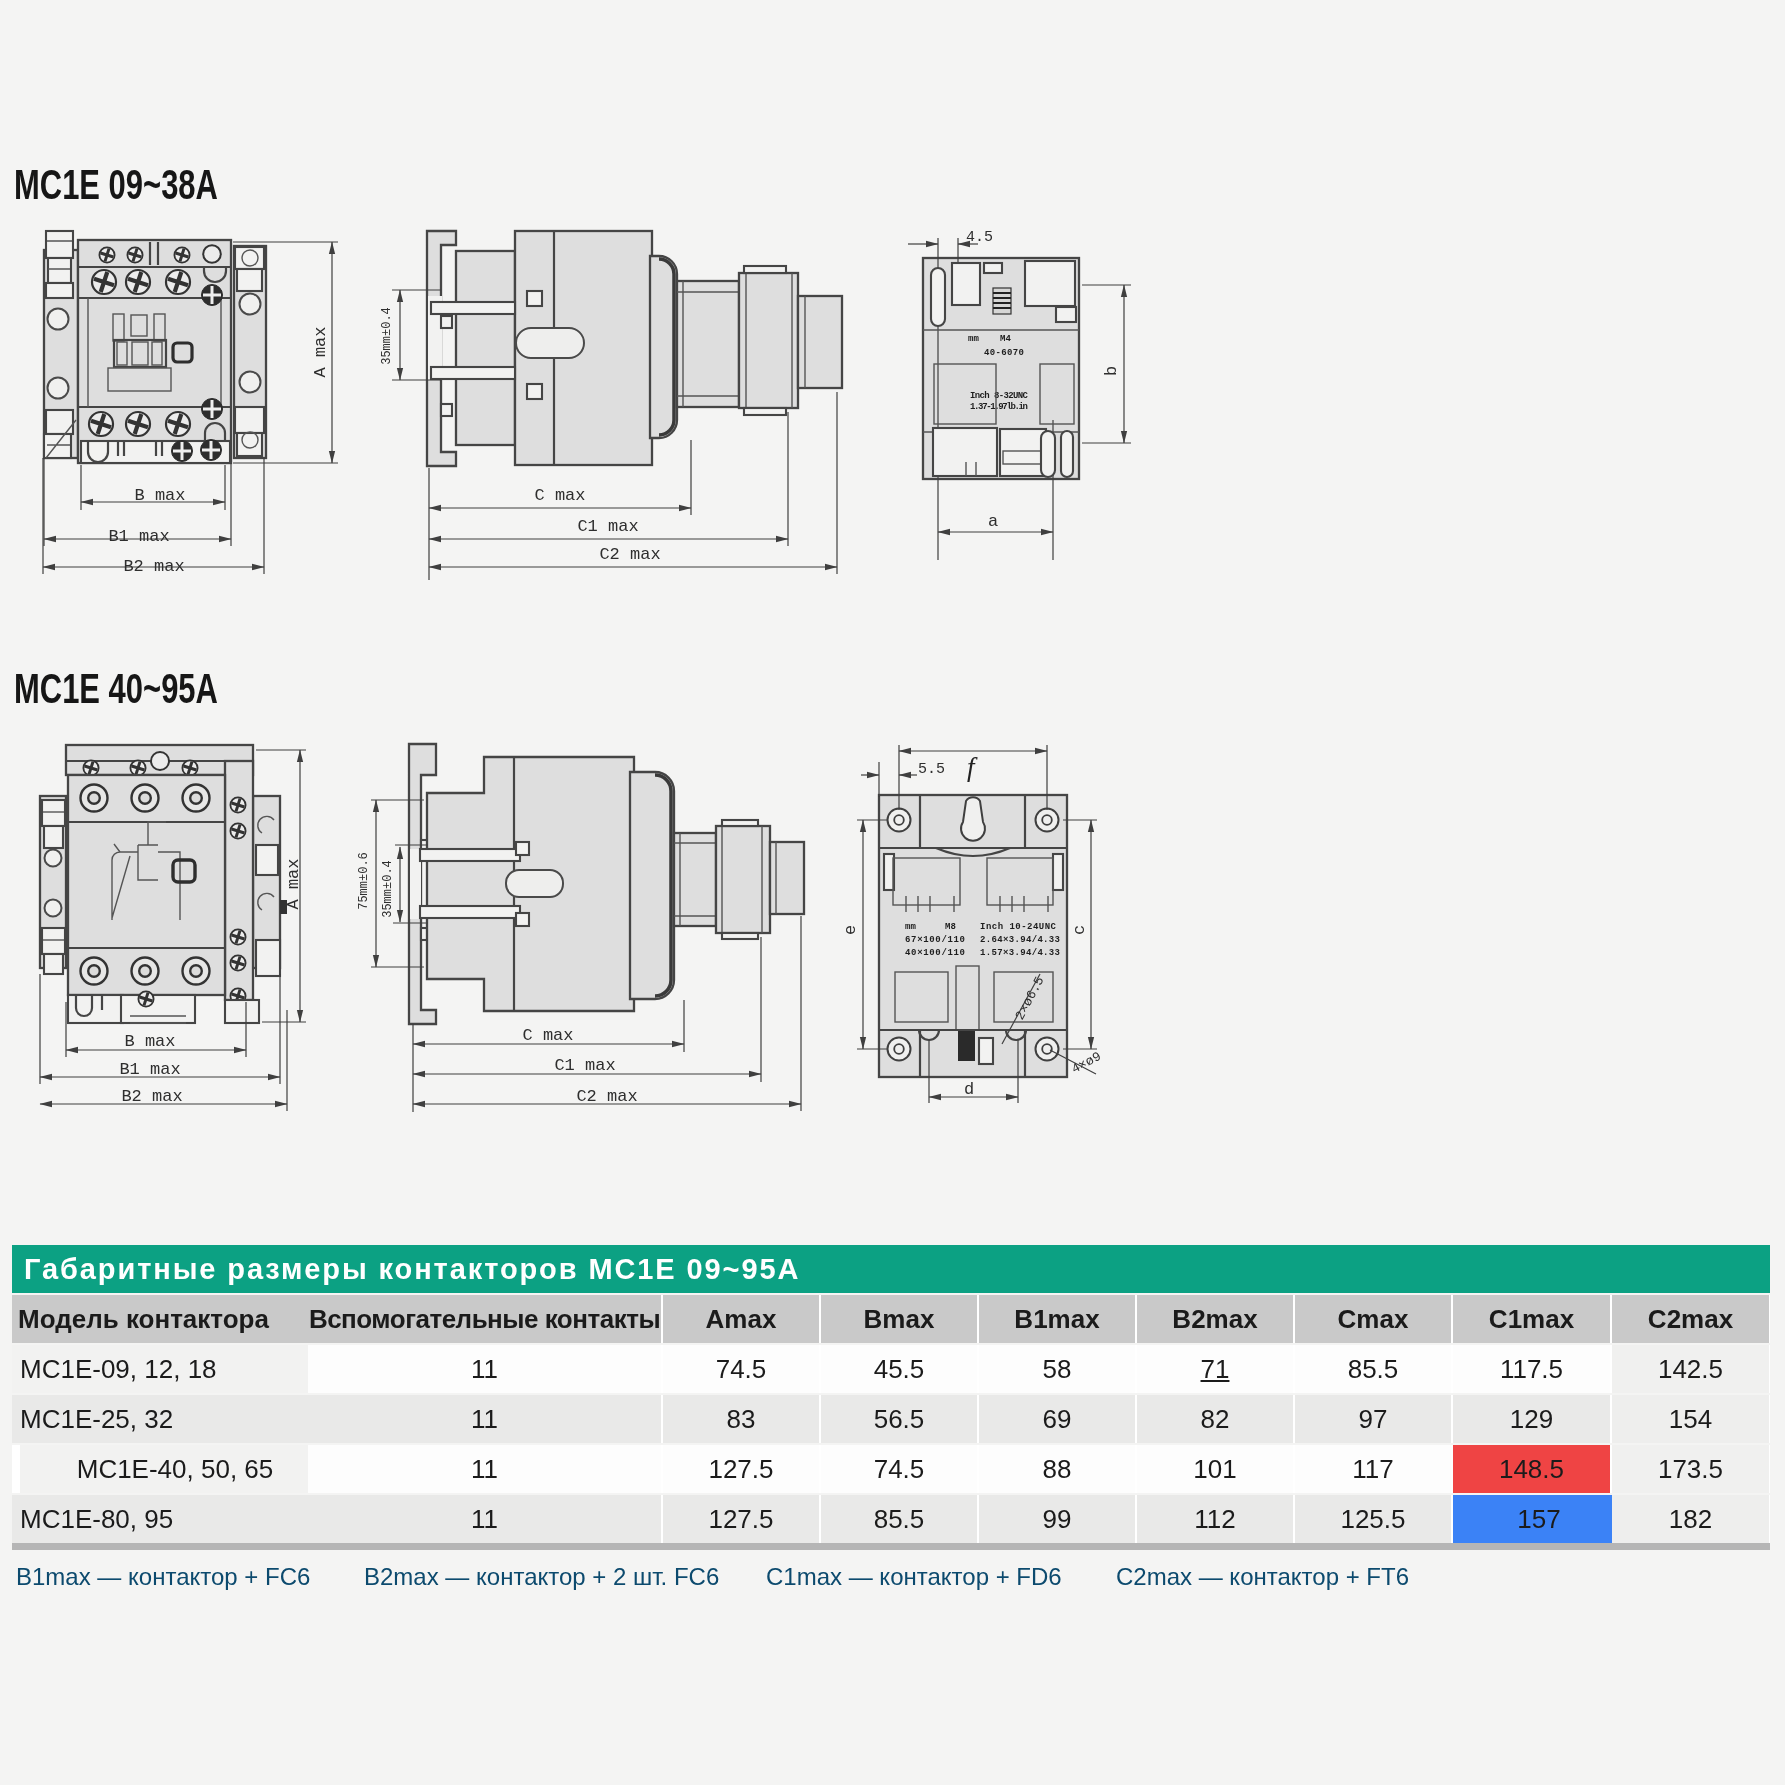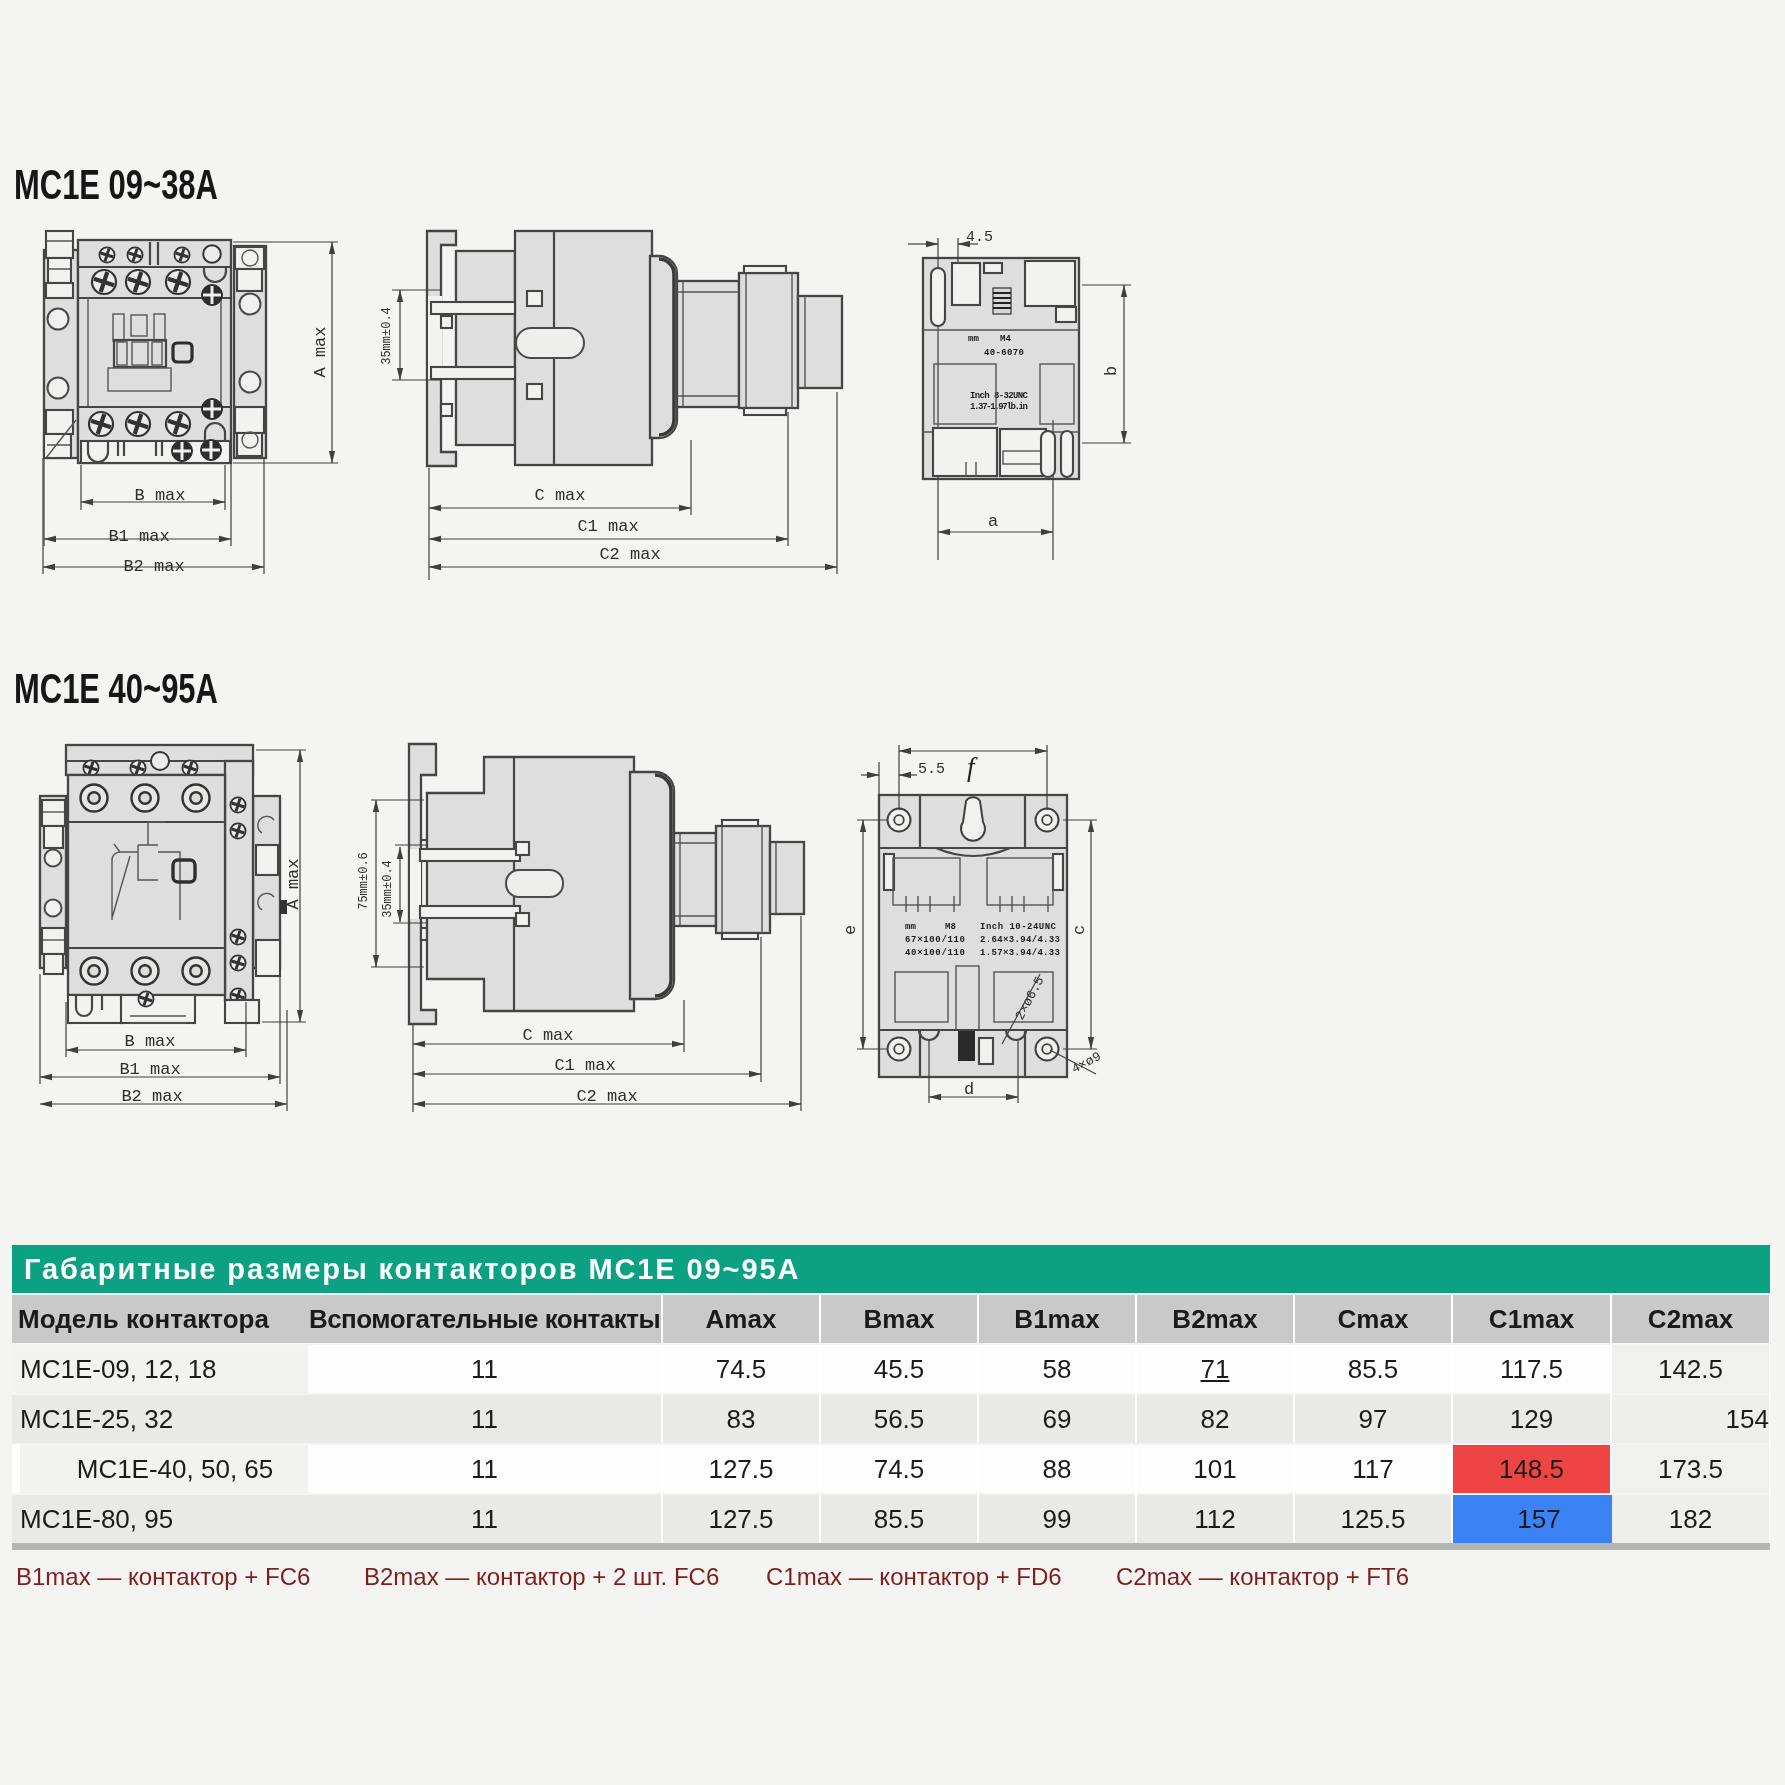--- a/index.html
+++ b/index.html
@@ -2,21 +2,21 @@
 <html><head>
 <meta charset="utf-8">
 <style>
 html,body{margin:0;padding:0;background:#f4f4f3;}
 #page{position:relative;width:1785px;height:1785px;background:#f4f4f3;overflow:hidden;font-family:"Liberation Sans",sans-serif;}
 .t1{position:absolute;left:14px;font-weight:700;font-size:43px;color:#161616;white-space:nowrap;transform:scaleX(0.72);transform-origin:0 50%;letter-spacing:0px;}
 #draw{position:absolute;left:0;top:0;}
 .cell{position:absolute;top:0;height:48px;line-height:48px;font-size:26px;color:#1b1b1b;text-align:center;overflow:hidden;white-space:nowrap;}
 .cl{text-align:left;padding-left:8px;}
 .row{position:absolute;left:12px;width:1758px;height:48px;background:#ffffff;}
-.fnote{position:absolute;top:1563px;font-size:24px;color:#7f1d1d;white-space:nowrap;}
+.fnote{position:absolute;top:1563px;font-size:24px;color:#0c4a6e;white-space:nowrap;}
 </style>
 </head>
 <body>
 <div id="page">
 
 <div class="t1" style="top:160px;">MC1E 09~38A</div>
 
 <div class="t1" style="top:664px;">MC1E 40~95A</div>
 
 <svg id="draw" width="1785" height="1240" viewBox="0 0 1785 1240" fill="none">
@@ -472,21 +472,21 @@
 
 <div class="row" style="top:1395px;">
 <div class="cell cl" style="left:0;width:294px;background:#e9e9e8;">MC1E-25, 32</div>
 <div class="cell" style="left:296px;width:353px;background:#e9e9e8;">11</div>
 <div class="cell" style="left:651px;width:156px;background:#e9e9e8;">83</div>
 <div class="cell" style="left:809px;width:156px;background:#e9e9e8;">56.5</div>
 <div class="cell" style="left:967px;width:156px;background:#e9e9e8;">69</div>
 <div class="cell" style="left:1125px;width:156px;background:#e9e9e8;">82</div>
 <div class="cell" style="left:1283px;width:156px;background:#e9e9e8;">97</div>
 <div class="cell" style="left:1441px;width:157px;background:#e9e9e8;">129</div>
-<div class="cell" style="left:1600px;width:157px;background:#eeeeed;text-align:right;">154</div>
+<div class="cell" style="left:1600px;width:157px;background:#eeeeed;">154</div>
 </div>
 
 <div class="row" style="top:1445px;">
 <div class="cell cl" style="left:8px;width:294px;background:#f2f2f1;text-align:center;">MC1E-40, 50, 65</div>
 <div class="cell" style="left:296px;width:353px;background:#fdfdfd;">11</div>
 <div class="cell" style="left:651px;width:156px;background:#fdfdfd;">127.5</div>
 <div class="cell" style="left:809px;width:156px;background:#fdfdfd;">74.5</div>
 <div class="cell" style="left:967px;width:156px;background:#fdfdfd;">88</div>
 <div class="cell" style="left:1125px;width:156px;background:#fdfdfd;">101</div>
 <div class="cell" style="left:1283px;width:156px;background:#fdfdfd;">117</div>

